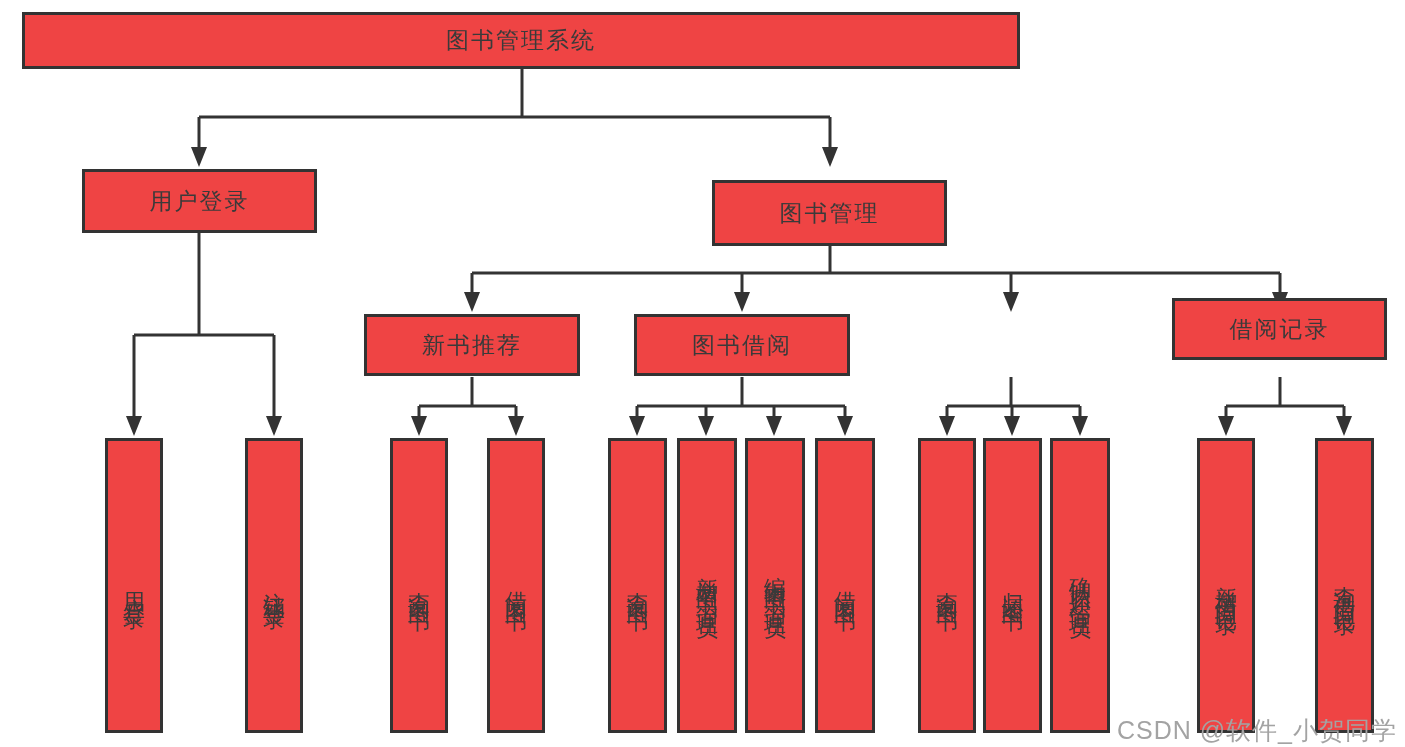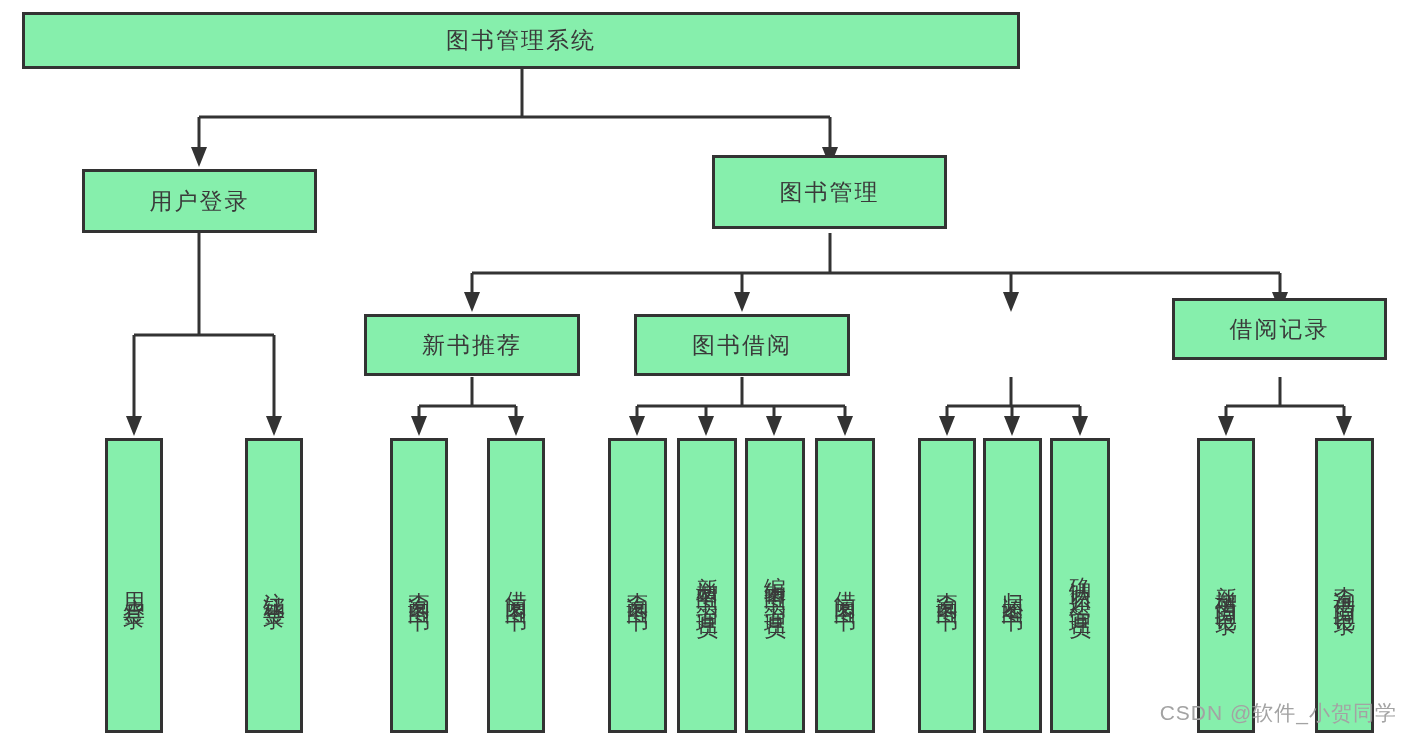--- a/index.html
+++ b/index.html
@@ -11,39 +11,39 @@
     background:#ffffff;
     overflow:hidden;
   }
   svg.connectors {
     position:absolute; left:0; top:0; width:1405px; height:747px;
     display:block;
   }
   .node {
     position:absolute;
     border:3px solid #333333;
-    background:#86efac;
+    background:#ef4444;
     display:flex; align-items:center; justify-content:center;
     font-size:23px; color:#3a3a3a;
     letter-spacing:2px;
     z-index:2;
   }
   .vnode { top:438px; height:295px; width:58px; }
   .vnode span {
     writing-mode:vertical-rl;
     text-orientation:mixed;
     font-size:22px;
     letter-spacing:6px;
     color:#3a3a3a;
     white-space:nowrap;
   }
   .watermark {
     position:absolute;
-    right:8px; bottom:20px;
-    font-size:21px;
+    right:8px; bottom:0;
+    font-size:25px;
     color:#a3a3a3;
     letter-spacing:1px;
     z-index:3;
   }
 </style>
 </head>
 <body>
 
 <div class="canvas">
 
@@ -105,21 +105,21 @@
     <line x1="1226" y1="406" x2="1344" y2="406"></line>
     <line x1="1226" y1="406" x2="1226" y2="418"></line>
     <polygon points="1218,416 1234,416 1226,436" fill="#333333" stroke="none"></polygon>
     <line x1="1344" y1="406" x2="1344" y2="418"></line>
     <polygon points="1336,416 1352,416 1344,436" fill="#333333" stroke="none"></polygon>
   </svg>
 
   <div class="node" style="left:22px;top:12px;width:998px;height:57px">图书管理系统</div>
 
   <div class="node" style="left:82px;top:169px;width:235px;height:64px">用户登录</div>
-  <div class="node" style="left:712px;top:155px;width:235px;height:74px">图书管理</div>
+  <div class="node" style="left:712px;top:180px;width:235px;height:66px">图书管理</div>
 
   <div class="node" style="left:364px;top:314px;width:216px;height:62px">新书推荐</div>
   <div class="node" style="left:634px;top:314px;width:216px;height:62px">图书借阅</div>
   <div class="node" style="left:1172px;top:298px;width:215px;height:62px">借阅记录</div>
 
   <div class="node vnode" style="left:105px">
     <span>用户登录</span>
   </div>
   <div class="node vnode" style="left:245px">
     <span>注销登录</span>

